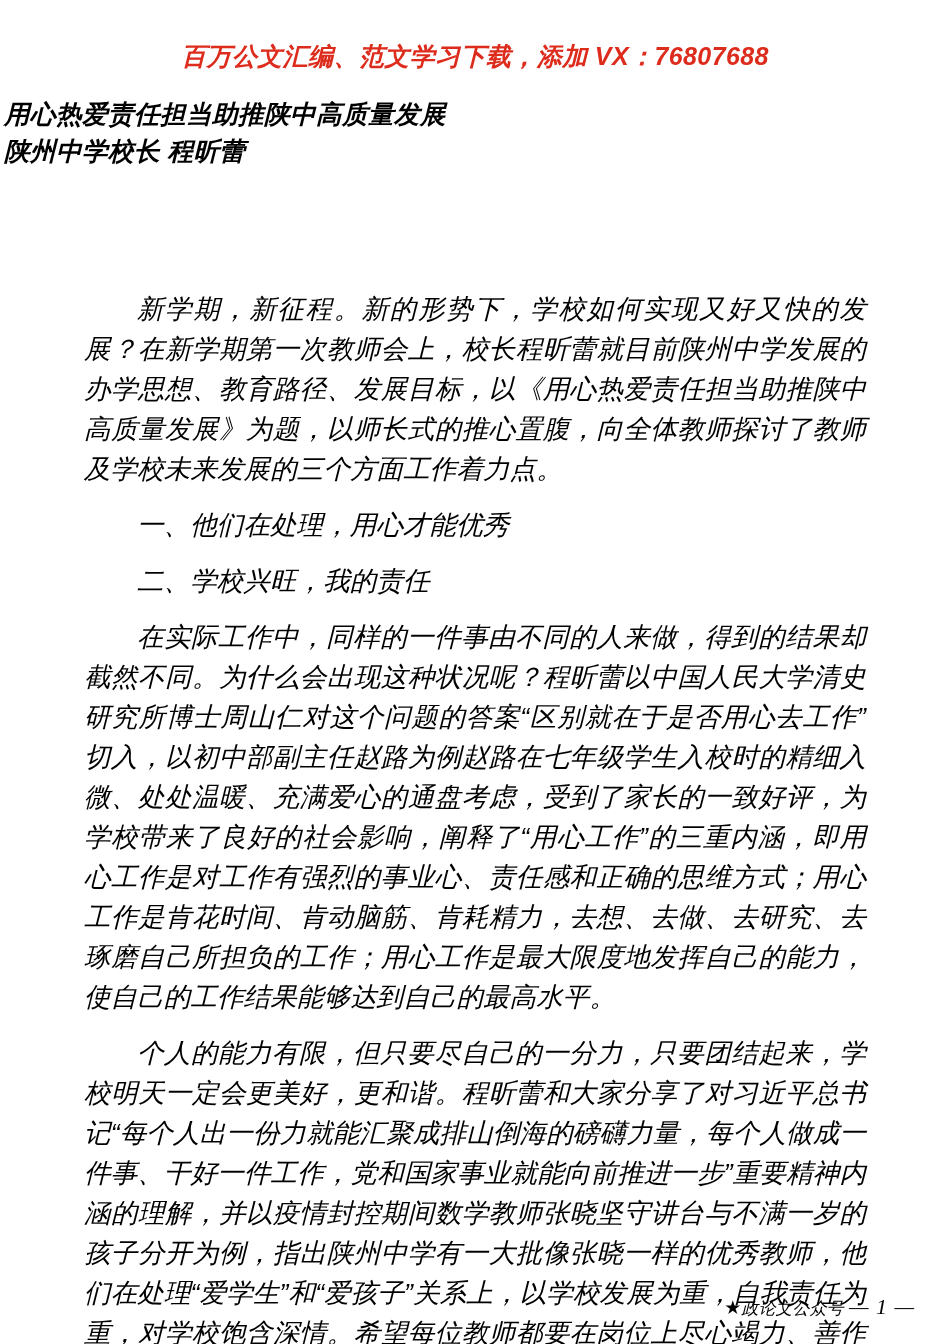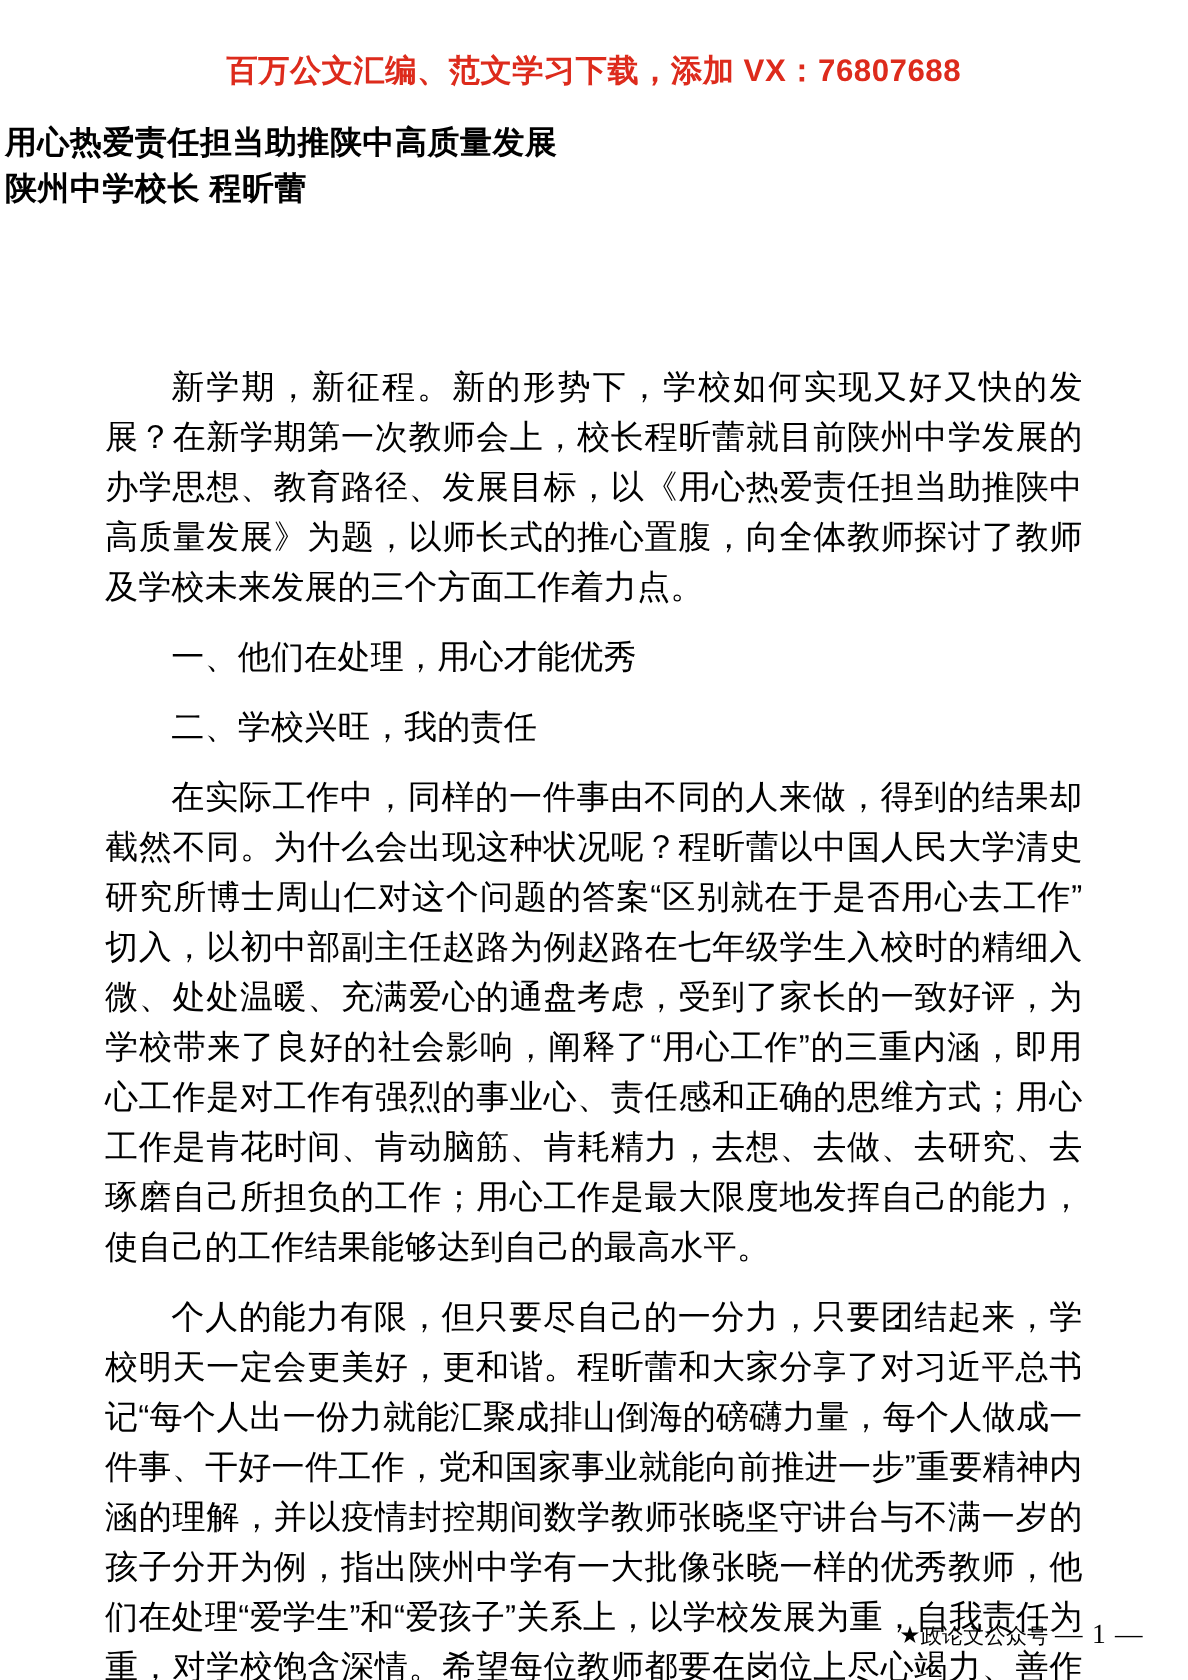--- a/index.html
+++ b/index.html
@@ -15,20 +15,21 @@
     font-family: "Liberation Sans", "DejaVu Sans", sans-serif;
     color: #000000;
     overflow: hidden;
   }
 
   .page {
     position: relative;
     width: 950px;
     height: 1344px;
     box-sizing: border-box;
+    font-style: italic;
   }
 
   
   .promo-header {
     position: absolute;
     top: 40px;
     left: 0;
     width: 950px;
     text-align: center;
     color: #dd2b1c;

